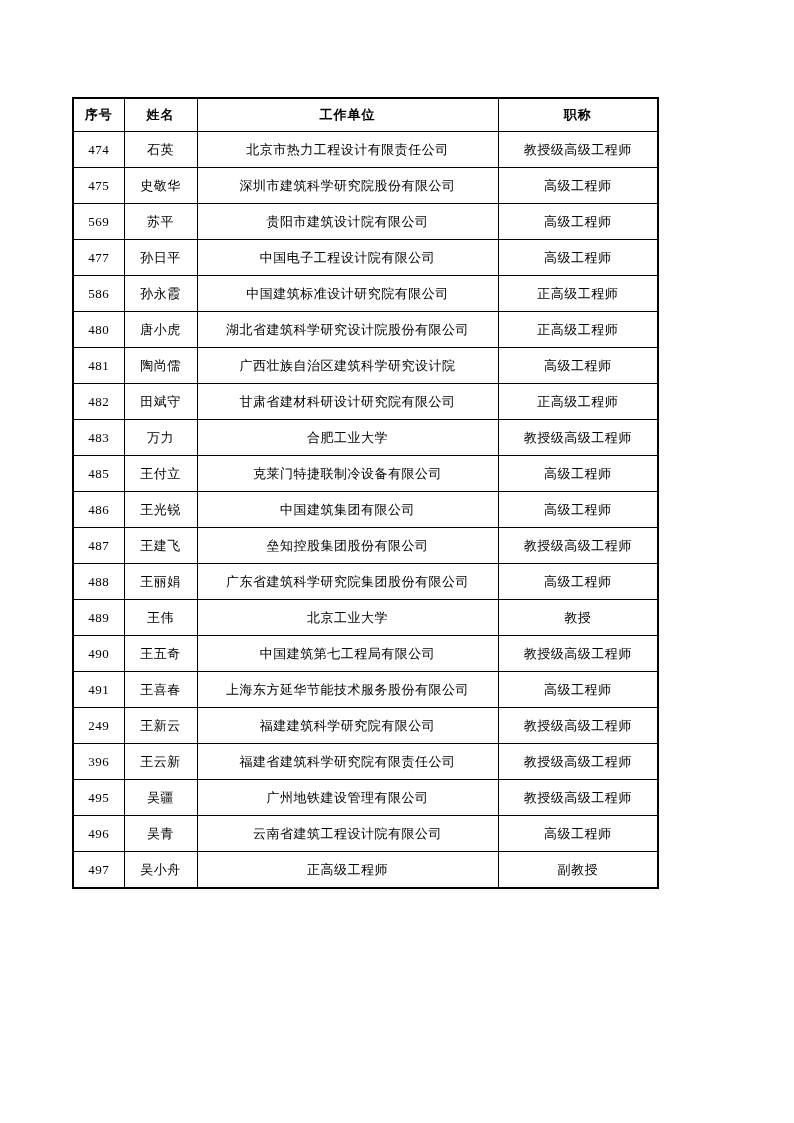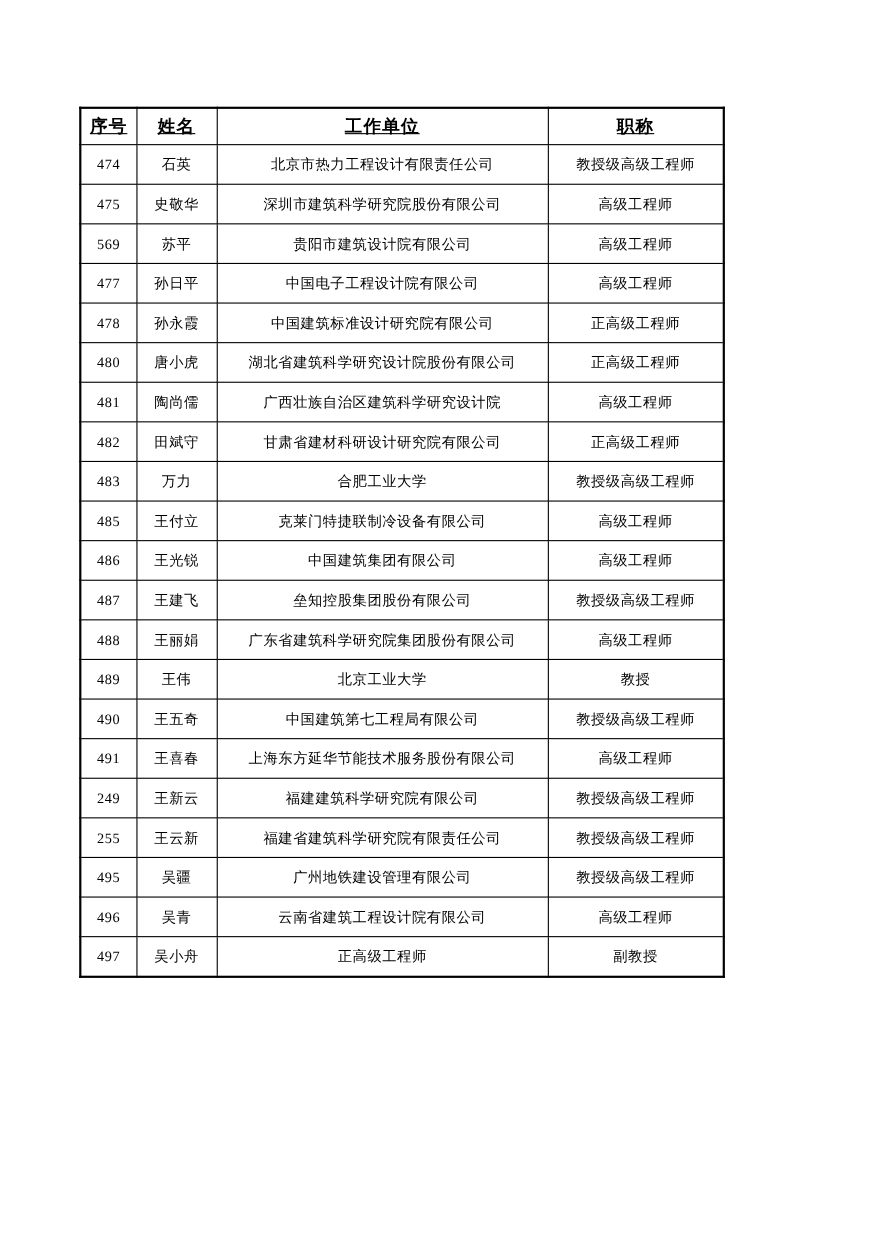--- a/index.html
+++ b/index.html
@@ -30,24 +30,23 @@
   table.roster th, table.roster td {
     border: 1px solid #000000;
     text-align: center;
     vertical-align: middle;
     padding: 0 2px;
     overflow: hidden;
     white-space: nowrap;
   }
   table.roster th {
     height: 32px;
-    font-size: 16px;
+    font-size: 13px;
     font-weight: bold;
     letter-spacing: 1px;
-    text-decoration: underline;
   }
   table.roster td {
     height: 35px;
     font-size: 13px;
     font-weight: normal;
     letter-spacing: 0.5px;
   }
   col.c-no  { width: 51px; }
   col.c-name{ width: 73px; }
   col.c-org { width: 301px; }
@@ -96,21 +95,21 @@
     </tr>
 
     <tr>
       <td class="cell-no">477</td>
       <td>孙日平</td>
       <td>中国电子工程设计院有限公司</td>
       <td>高级工程师</td>
     </tr>
 
     <tr>
-      <td class="cell-no">478</td>
+      <td class="cell-no">586</td>
       <td>孙永霞</td>
       <td>中国建筑标准设计研究院有限公司</td>
       <td>正高级工程师</td>
     </tr>
 
 
     <tr>
       <td class="cell-no">480</td>
       <td>唐小虎</td>
       <td>湖北省建筑科学研究设计院股份有限公司</td>
@@ -189,21 +188,21 @@
     </tr>
 
     <tr>
       <td class="cell-no">249</td>
       <td>王新云</td>
       <td>福建建筑科学研究院有限公司</td>
       <td>教授级高级工程师</td>
     </tr>
 
     <tr>
-      <td class="cell-no">255</td>
+      <td class="cell-no">396</td>
       <td>王云新</td>
       <td>福建省建筑科学研究院有限责任公司</td>
       <td>教授级高级工程师</td>
     </tr>
 
 
     <tr>
       <td class="cell-no">495</td>
       <td>吴疆</td>
       <td>广州地铁建设管理有限公司</td>

